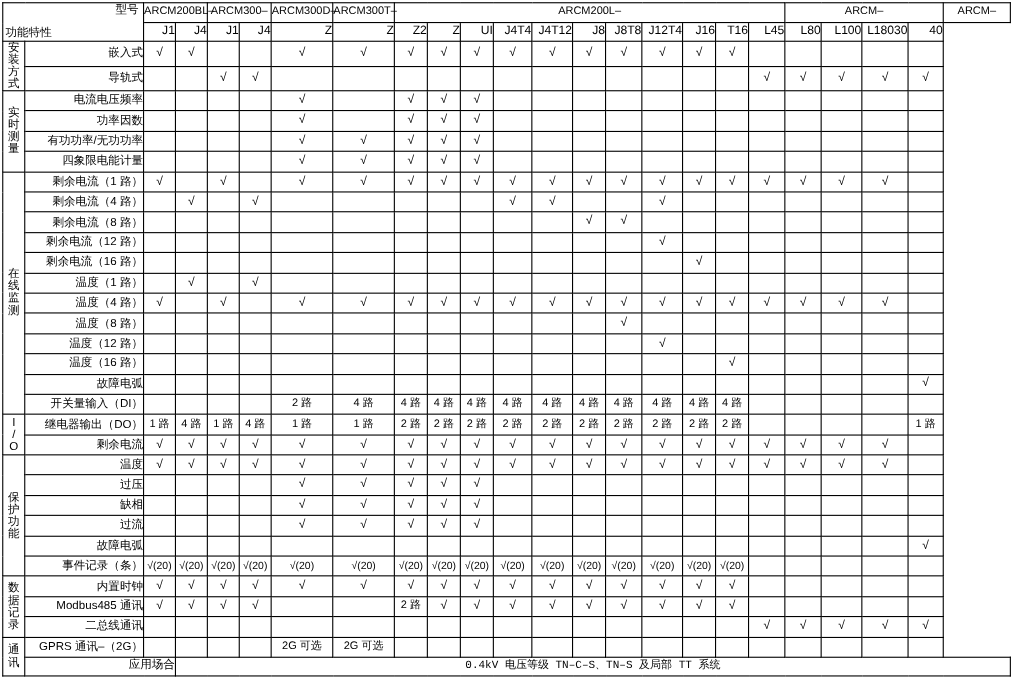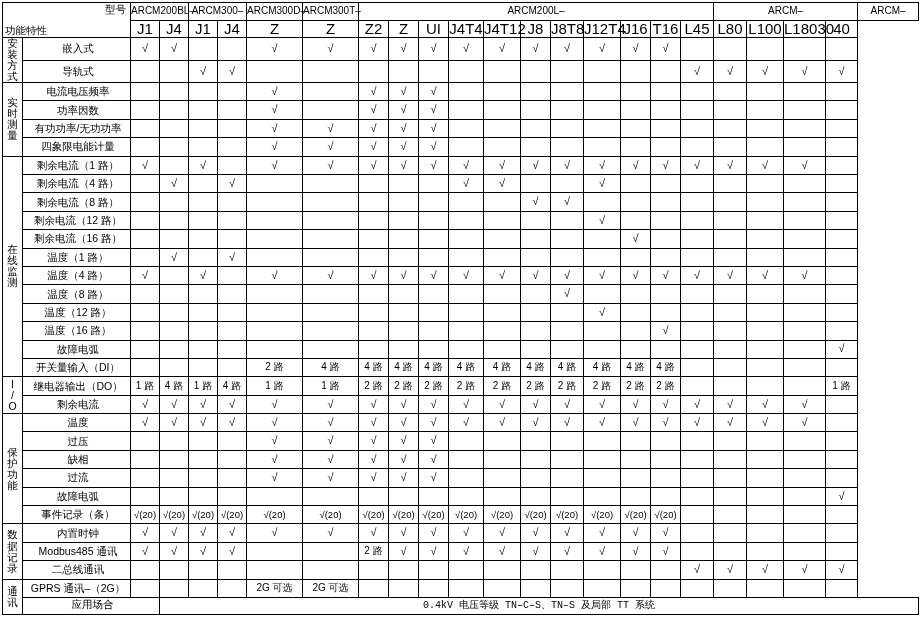--- a/index.html
+++ b/index.html
@@ -1,24 +1,24 @@
 <!DOCTYPE html>
 <html><head>
 <meta charset="utf-8">
 <style>
   html,body{margin:0;padding:0;background:#fff;}
   body{font-family:"Liberation Sans","DejaVu Sans",sans-serif;color:#000;}
   #sheet{width:921px;height:627px;position:relative;overflow:hidden;}
   table{border-collapse:collapse;table-layout:fixed;width:917px;margin:2px 0 0 2px;}
   td,th{border:1px solid #000;font-weight:normal;font-size:10px;padding:0;text-align:center;vertical-align:middle;line-height:1.05;}
-  .lbl{text-align:center;padding-left:3px;font-size:10.5px;white-space:nowrap;}
+  .lbl{text-align:right;padding-left:3px;font-size:10.5px;white-space:nowrap;}
   .grp{font-size:10.5px;width:22px;}
   .grp span{display:inline-block;}
   .hdr{font-size:10.5px;height:17px;}
-  .modelrow td{height:15px;font-size:15px;}
+  .modelrow td{height:15px;font-size:11px;text-align:right;}
   .datarow td{height:17.4px;}
   .chk{font-size:11px;}
   .corner{position:relative;font-size:10.5px;}
   .corner .tl{position:absolute;left:2px;bottom:1px;font-size:10.5px;text-align:center;}
   .corner .tr{position:absolute;right:4px;top:1px;font-size:10.5px;}
   .small{font-size:9.5px;margin-top:20px;}
   .appl{font-size:10.5px;height:17px;font-family:Liberation Mono, monospace;}
 </style>
 </head>
 <body>

